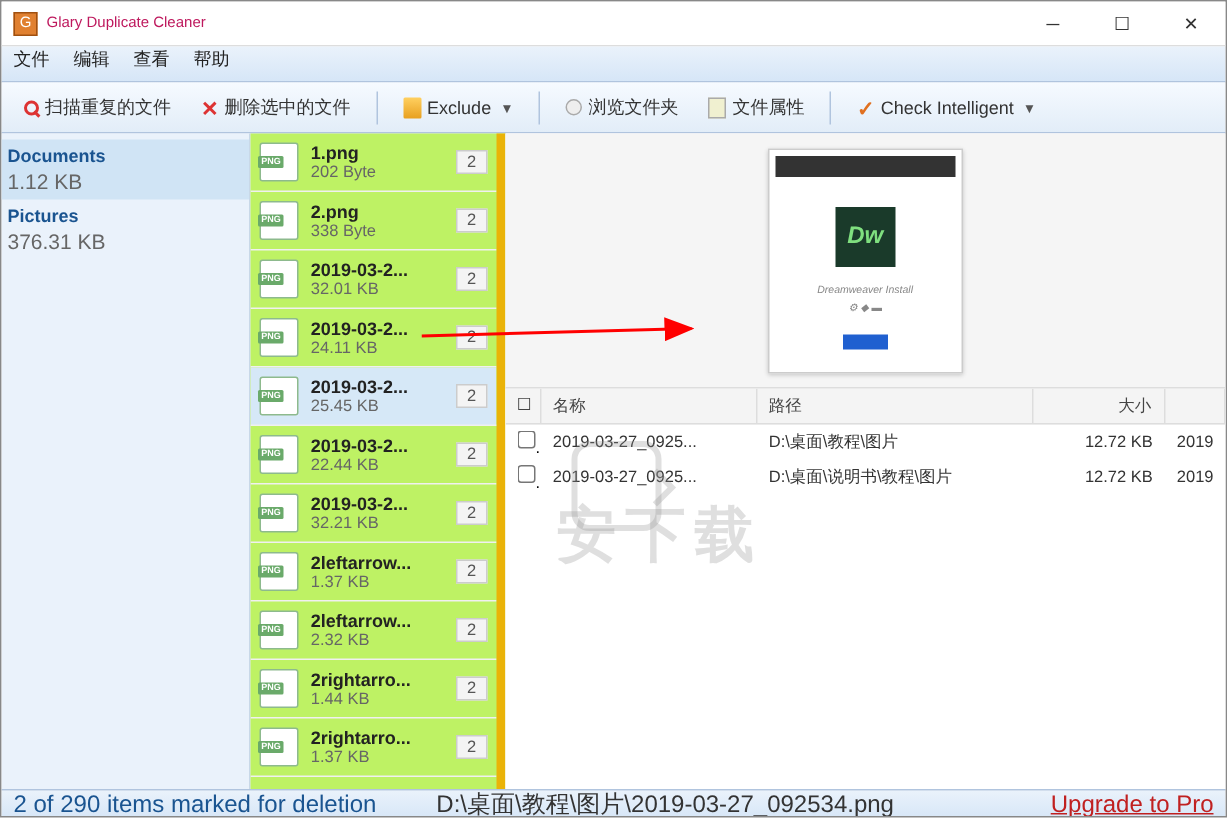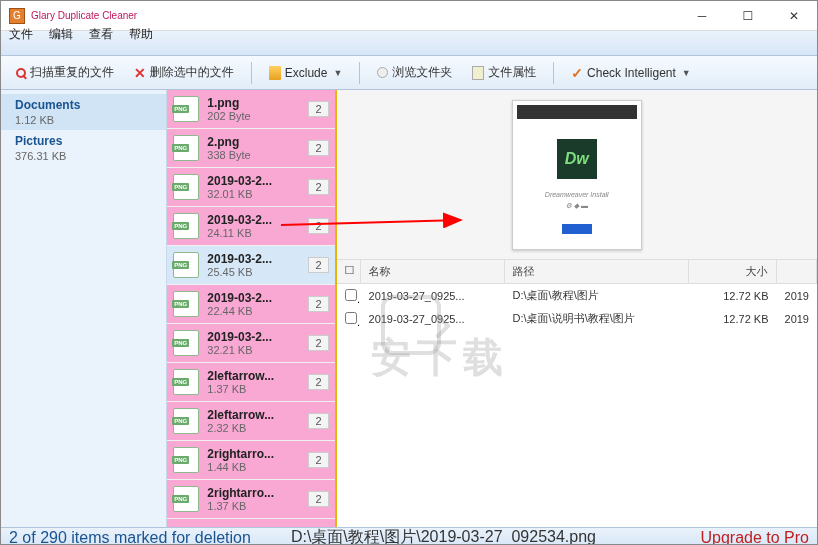--- a/index.html
+++ b/index.html
@@ -4,44 +4,44 @@
 <style>
 * { box-sizing: border-box; margin: 0; padding: 0; font-family: "Microsoft YaHei", Tahoma, sans-serif; }
 body { width: 818px; height: 545px; border: 1px solid #888; background: #fff; overflow: hidden; position: relative; }
 
 .titlebar { height: 30px; background: #fff; display: flex; align-items: center; padding-left: 8px; border-bottom: 1px solid #ddd; }
 .titlebar .app-icon { width: 16px; height: 16px; background: #e08030; border: 1px solid #a05010; margin-right: 6px; display: flex; align-items: center; justify-content: center; font-size: 10px; color: #fff; }
 .titlebar .title { font-size: 10px; color: #be185d; flex: 1; }
 .winbtns { display: flex; }
 .winbtn { width: 46px; height: 30px; display: flex; align-items: center; justify-content: center; font-size: 12px; color: #333; cursor: pointer; }
 
-.menubar { height: 24px; background: linear-gradient(#eaf2fb, #d6e6f7); display: flex; align-items: flex-end; padding: 12px 8px; font-size: 12px; color: #222; border-bottom: 1px solid #b0c4de; }
+.menubar { height: 24px; background: linear-gradient(#eaf2fb, #d6e6f7); display: flex; align-items: flex-start; padding: 0 8px; font-size: 12px; color: #222; border-bottom: 1px solid #b0c4de; }
 .menubar span { margin-right: 16px; cursor: pointer; }
 
 .toolbar { height: 34px; background: linear-gradient(#f6faff, #e2edf8); display: flex; align-items: center; padding: 0 8px; font-size: 12px; color: #333; border-bottom: 1px solid #b0c4de; gap: 6px; }
 .tbtn { display: flex; align-items: center; gap: 4px; padding: 3px 6px; cursor: pointer; border: 1px solid transparent; border-radius: 2px; }
 .sep { width: 1px; height: 22px; background: #b0c4de; margin: 0 4px; }
 .dd { font-size: 9px; color: #555; margin-left: 2px; }
 .icon-scan { border: 2px solid #d33; border-radius: 50%; width: 10px; height: 10px; position: relative; }
 .icon-scan::after { content: ''; position: absolute; width: 5px; height: 2px; background: #d33; bottom: -2px; right: -3px; transform: rotate(45deg); }
 .icon-del { color: #d33; font-weight: bold; font-size: 14px; }
 .icon-ex { width: 12px; height: 14px; background: linear-gradient(#ffd060, #e8a020); border-radius: 1px; }
 .icon-br { border: 1px solid #aaa; width: 11px; height: 11px; border-radius: 50%; background: #eee; }
 .icon-prop { width: 12px; height: 14px; background: #f0f0d0; border: 1px solid #aaa; }
 .icon-chk { color: #e07020; font-size: 14px; font-weight: bold; }
 
 .content { display: flex; height: 437px; position: relative; }
 
 .sidebar { width: 170px; background: #eaf2fb; border-right: 1px solid #c8d8e8; font-size: 12px; padding-top: 4px; }
-.sb-item { padding: 4px 14px; cursor: pointer; }
+.sb-item { padding: 4px 4px; cursor: pointer; }
 .sb-item.sel { background: #d0e4f5; }
 .sb-name { font-weight: bold; color: #1a5490; margin-bottom: 2px; }
-.sb-size { color: #666; font-size: 11px; }
-
-.filelist { width: 173px; background: #f9a8d4; border-right: 2px solid #eab308; overflow-y: auto; font-size: 12px; }
+.sb-size { color: #666; font-size: 14px; }
+
+.filelist { width: 173px; background: #bef264; border-right: 6px solid #eab308; overflow-y: auto; font-size: 12px; }
 .frow { display: flex; align-items: center; padding: 6px 6px; border-bottom: 1px solid #f0f0f0; cursor: pointer; position: relative; }
 .frow.sel { background: #d6e8f7; }
 .ficon { width: 26px; height: 26px; background: #fff; border: 1px solid #8dba8d; display: flex; align-items: center; justify-content: center; font-size: 7px; color: #4a8a4a; font-weight: bold; margin-right: 8px; flex-shrink: 0; border-radius: 2px; position: relative; }
 .ficon::before { content: 'PNG'; position: absolute; left: -2px; top: 8px; background: #6aaa6a; color: #fff; font-size: 6px; padding: 1px 2px; border-radius: 1px; }
 .finfo { flex: 1; overflow: hidden; }
 .fname { font-weight: bold; color: #222; white-space: nowrap; overflow: hidden; text-overflow: ellipsis; }
 .fsize { color: #666; font-size: 11px; }
 .fcount { position: absolute; right: 6px; background: #f4f4f4; border: 1px solid #ccc; padding: 1px 6px; font-size: 11px; color: #555; }
 
 .rpanel { flex: 1; display: flex; flex-direction: column; background: #fafafa; position: relative; }

